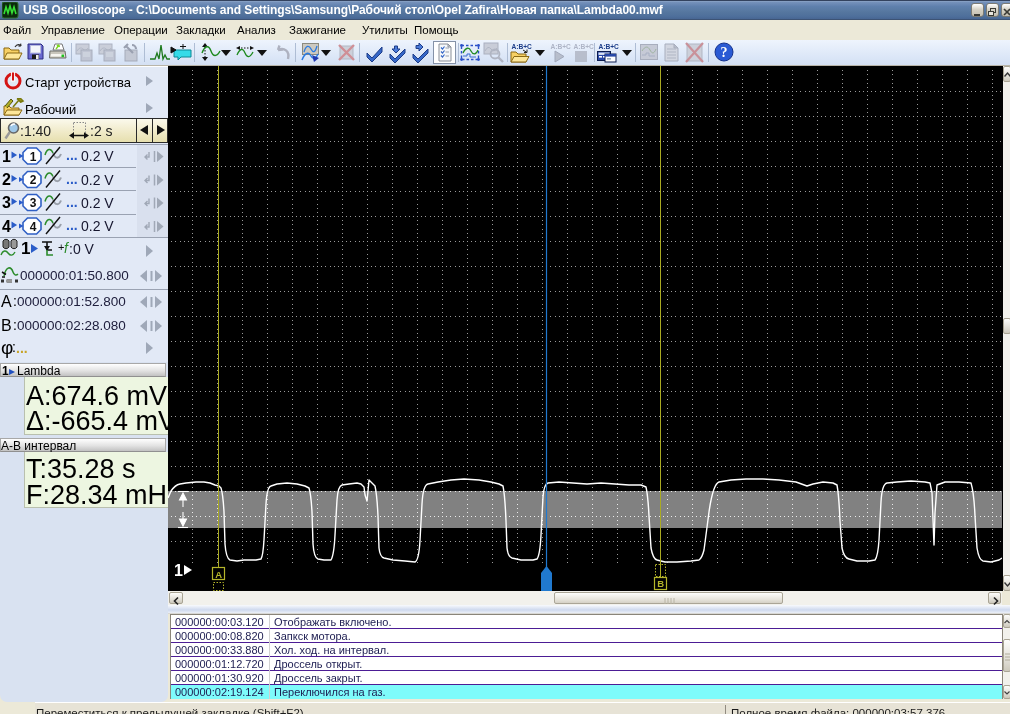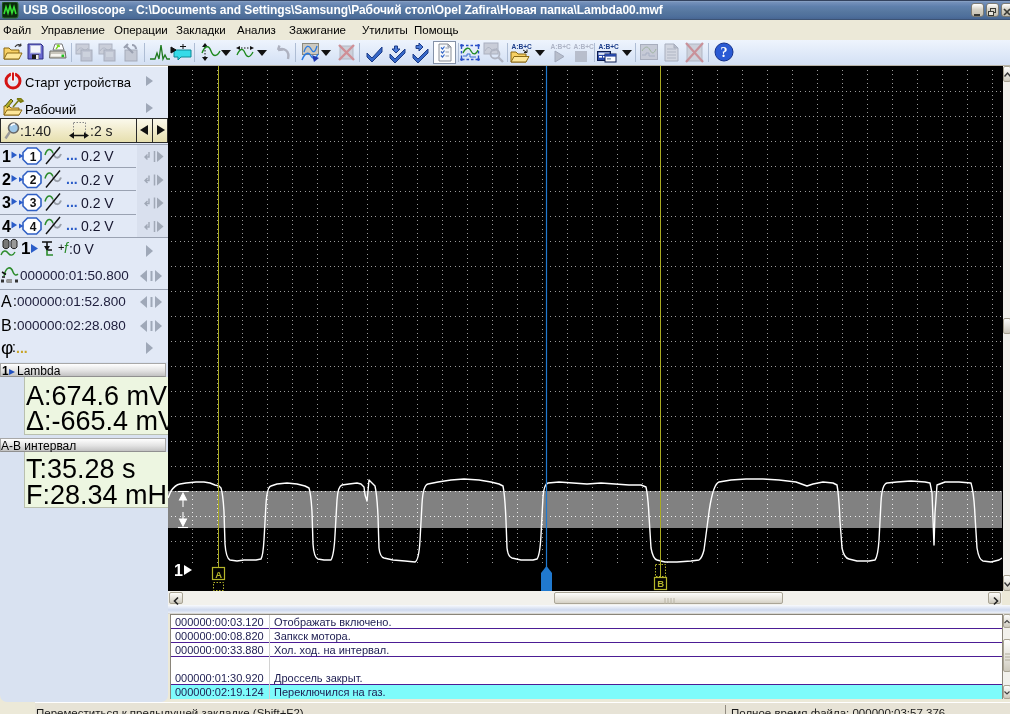--- a/index.html
+++ b/index.html
@@ -612,20 +612,24 @@
       <span class="c2">Отображать включено.</span>
     </div>
   <div class="trow tline" style="top:14px">
       <span class="c1">000000:00:08.820</span>
       <span class="c2">Запкск мотора.</span>
     </div>
   <div class="trow tline" style="top:28px">
       <span class="c1">000000:00:33.880</span>
       <span class="c2">Хол. ход. на интервал.</span>
     </div>
+  <div class="trow tline" style="top:42px">
+      <span class="c1">000000:01:12.720</span>
+      <span class="c2">Дроссель открыт.</span>
+    </div>
   <div class="trow tline" style="top:56px">
       <span class="c1">000000:01:30.920</span>
       <span class="c2">Дроссель закрыт.</span>
     </div>
   <div class="trow" style="top:70px;background:#7efbfb">
       <span class="c1">000000:02:19.124</span>
       <span class="c2">Переключился на газ.</span>
     </div>
   <div class="tdiv"></div>
 </div>

